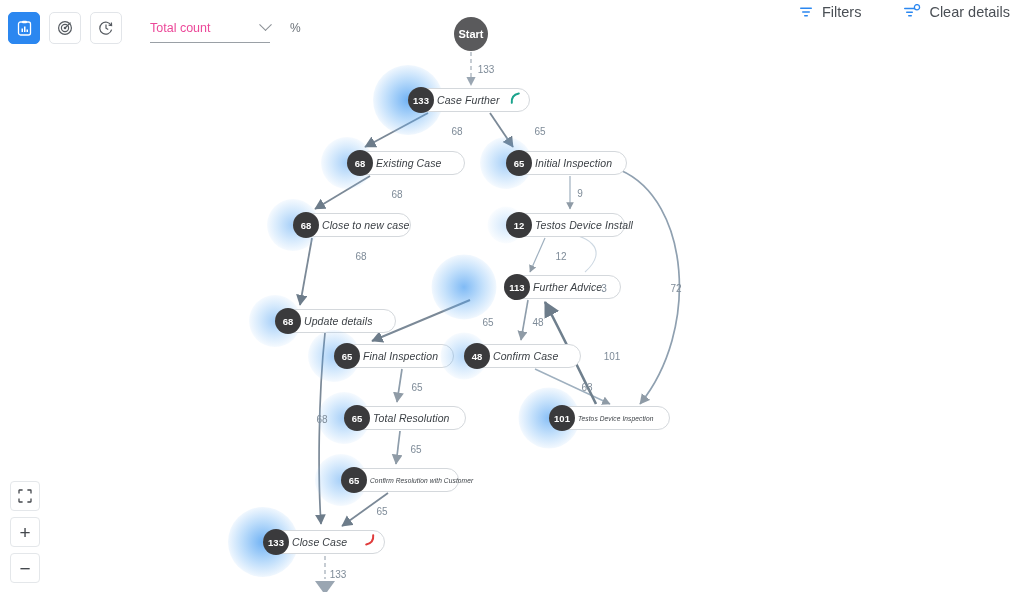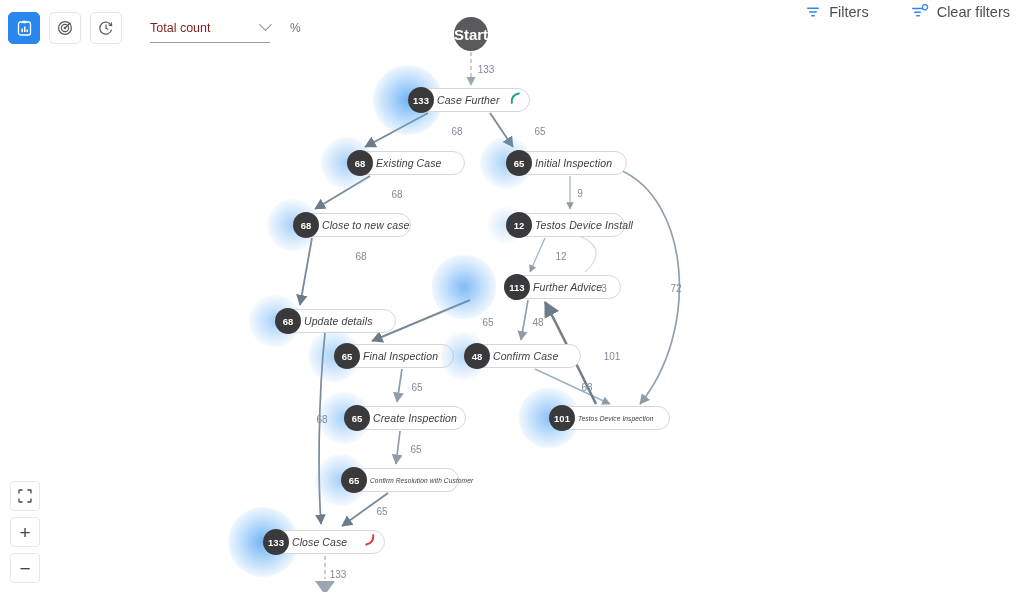--- a/index.html
+++ b/index.html
@@ -20,21 +20,21 @@
     display: flex; align-items: center; justify-content: center;
     cursor: pointer;
   }
   .tbtn.active { background: #2b87f0; border-color: #2b87f0; }
   .metric-select {
     margin-left: 19px; width: 120px; height: 30px;
     border-bottom: 1px solid #9aa0a6;
     display: flex; align-items: center; justify-content: space-between;
     cursor: pointer;
   }
-  .metric-select .lbl { font-size: 12.5px; color: #7f1d1d; }
+  .metric-select .lbl { font-size: 12.5px; color: #ec4899; }
   .chev { width: 9px; height: 9px; border-right: 1.6px solid #8b9096; border-bottom: 1.6px solid #8b9096;
           transform: rotate(45deg) translate(-2px,-2px); }
   .pct { margin-left: 11px; font-size: 12px; color: #6b7178; }
 
   .toolbar-right { position: absolute; right: 14px; top: 4px; display: flex; align-items: center; gap: 42px; }
   .tool-link { display: flex; align-items: center; gap: 8px; cursor: pointer; }
   .tool-link .txt { font-size: 14.5px; color: #4a4f55; }
 
   
   #canvas { position: absolute; inset: 0; }
@@ -62,21 +62,21 @@
     background: #3a3a3c; color: #fff;
     display: flex; align-items: center; justify-content: center;
     font-size: 9.5px; font-weight: bold; z-index: 3;
   }
   .endicon { position: absolute; right: 7px; top: 50%; transform: translateY(-50%); }
 
   .startnode {
     position: absolute; width: 34px; height: 34px; border-radius: 50%;
     background: #5a5a5c; color: #fff;
     display: flex; align-items: center; justify-content: center;
-    font-size: 15px; font-weight: bold;
+    font-size: 11px; font-weight: bold;
   }
   .endmark { position: absolute; }
 
   
   .zoomctl { position: absolute; left: 10px; display: flex; align-items: center; justify-content: center;
              width: 30px; height: 30px; background: #fff; border: 1px solid #e4e7ea; border-radius: 4px;
              cursor: pointer; }
   .zoomctl .sign { font-size: 19px; color: #44484d; line-height: 1; }
 </style>
 </head>
@@ -126,21 +126,21 @@
       </svg>
       <span class="txt">Filters</span>
     </div>
     <div class="tool-link">
       <svg width="18" height="16" viewBox="0 0 18 16">
         <rect x="1" y="3.8" width="11" height="1.5" rx=".7" fill="#2b87f0"></rect>
         <rect x="3" y="7.4" width="7" height="1.5" rx=".7" fill="#2b87f0"></rect>
         <rect x="5" y="11" width="4" height="1.5" rx=".7" fill="#2b87f0"></rect>
         <circle cx="14" cy="3.2" r="2.6" fill="none" stroke="#2b87f0" stroke-width="1.3"></circle>
       </svg>
-      <span class="txt">Clear filters</span>
+      <span class="txt">Clear details</span>
     </div>
   </div>
 
   <div class="zoomctl" style="top:481px">
     <svg width="14" height="14" viewBox="0 0 14 14">
       <path d="M1 4.6 V1.4 A.4.4 0 0 1 1.4 1 H4.6" fill="none" stroke="#44484d" stroke-width="1.3"></path>
       <path d="M9.4 1 H12.6 A.4.4 0 0 1 13 1.4 V4.6" fill="none" stroke="#44484d" stroke-width="1.3"></path>
       <path d="M13 9.4 V12.6 A.4.4 0 0 1 12.6 13 H9.4" fill="none" stroke="#44484d" stroke-width="1.3"></path>
       <path d="M4.6 13 H1.4 A.4.4 0 0 1 1 12.6 V9.4" fill="none" stroke="#44484d" stroke-width="1.3"></path>
     </svg>
@@ -287,21 +287,21 @@
           <div class="glow" style="width: 61px; height: 61px; background: radial-gradient(circle, rgba(60, 150, 240, 0.6) 0%, rgba(90, 170, 245, 0.33) 42%, rgba(150, 200, 248, 0.18) 66%, rgba(255, 255, 255, 0) 78%);"></div>
           <div class="pill tiny" style="width: 121px;">
             <div class="badge">101</div>
             <span class="label">Testos Device Inspection</span>
           </div>
         </div>
         <div class="node" style="left: 344px; top: 406px;">
           <div class="glow" style="width: 52px; height: 52px; background: radial-gradient(circle, rgba(60, 150, 240, 0.45) 0%, rgba(90, 170, 245, 0.25) 42%, rgba(150, 200, 248, 0.14) 66%, rgba(255, 255, 255, 0) 78%);"></div>
           <div class="pill" style="width: 122px;">
             <div class="badge">65</div>
-            <span class="label">Create Inspection</span>
+            <span class="label">Total Resolution</span>
           </div>
         </div>
         <div class="node" style="left: 341px; top: 468px;">
           <div class="glow" style="width: 52px; height: 52px; background: radial-gradient(circle, rgba(60, 150, 240, 0.45) 0%, rgba(90, 170, 245, 0.25) 42%, rgba(150, 200, 248, 0.14) 66%, rgba(255, 255, 255, 0) 78%);"></div>
           <div class="pill tiny" style="width: 118px;">
             <div class="badge">65</div>
             <span class="label">Confirm Resolution with Customer</span>
           </div>
         </div>
         <div class="node" style="left: 263px; top: 530px;">

